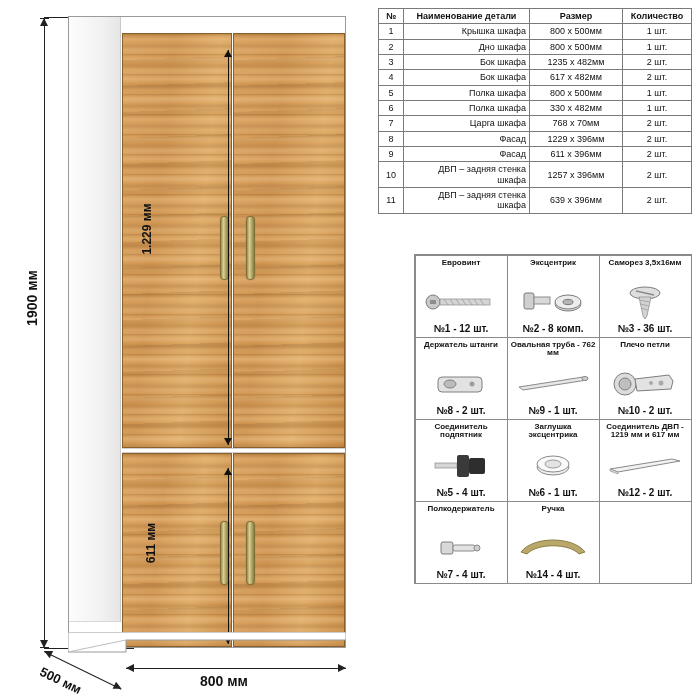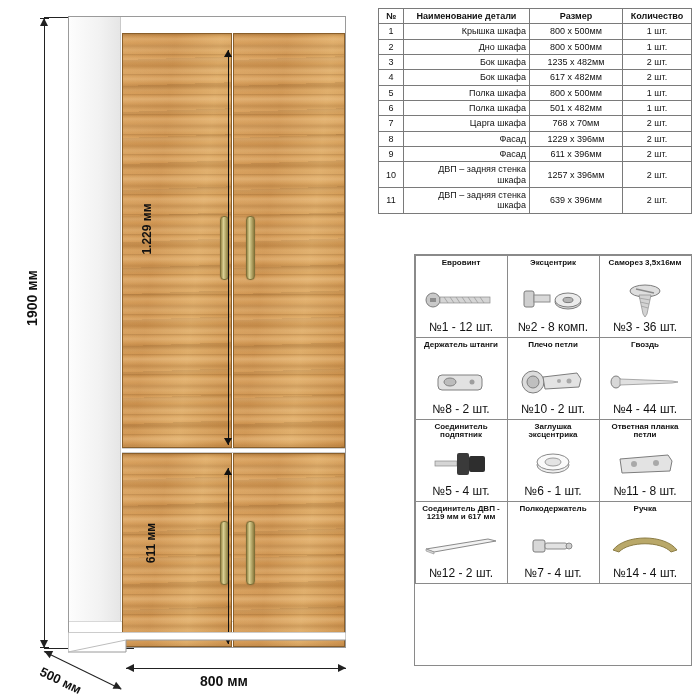--- a/index.html
+++ b/index.html
@@ -160,21 +160,21 @@
     display:grid;grid-template-columns:repeat(3,1fr);
   }
   .hw-cell{
     border:1px solid #8a8a8a;box-sizing:border-box;margin:-0.5px;
     height:83px;position:relative;
     display:flex;flex-direction:column;align-items:center;justify-content:flex-start;
     padding:3px 2px 2px;
   }
   .hw-title{font-size:8px;text-align:center;font-weight:bold;line-height:1.1;height:22px;}
   .hw-art{flex:1;display:flex;align-items:center;justify-content:center;width:100%;}
-  .hw-qty{font-size:12px;font-weight:normal;text-align:right;padding-bottom:1px;}
+  .hw-qty{font-size:10px;font-weight:bold;text-align:right;padding-bottom:1px;}
   .hw-cell.empty{border:none;}
   .hw svg{display:block;}
 </style>
 </head>
 <body>
 
 <div class="root">
 
   <div class="drawing">
 
@@ -258,21 +258,21 @@
         </tr>
       <tr>
           <td class="num">5</td>
           <td class="name">Полка шкафа</td>
           <td class="size">800 x 500мм</td>
           <td class="qty">1 шт.</td>
         </tr>
       <tr>
           <td class="num">6</td>
           <td class="name">Полка шкафа</td>
-          <td class="size">501 x 482мм</td>
+          <td class="size">330 x 482мм</td>
           <td class="qty">1 шт.</td>
         </tr>
       <tr>
           <td class="num">7</td>
           <td class="name">Царга шкафа</td>
           <td class="size">768 x 70мм</td>
           <td class="qty">2 шт.</td>
         </tr>
       <tr>
           <td class="num">8</td>
@@ -360,45 +360,45 @@
       <div class="hw-art">
         <svg width="62" height="30" viewBox="0 0 62 30">
           <rect x="8" y="8" width="44" height="15" rx="4" fill="#e2e2e2" stroke="#808080"></rect>
           <ellipse cx="20" cy="15" rx="6" ry="4" fill="#bcbcbc" stroke="#808080"></ellipse>
           <circle cx="42" cy="15" r="2.5" fill="#9e9e9e"></circle>
         </svg>
       </div>
       <div class="hw-qty">№8 - 2 шт.</div>
     </div>
 
+    <div class="hw-cell">
+      <div class="hw-title">Овальная труба - 762 мм</div>
+      <div class="hw-art">
+        <svg width="80" height="26" viewBox="0 0 80 26">
+          <path d="M6 16 L70 6 L74 9 L10 19 Z" fill="#e6e6e6" stroke="#8a8a8a"></path>
+          <ellipse cx="72" cy="7.5" rx="3" ry="2" fill="#cfcfcf" stroke="#8a8a8a"></ellipse>
+        </svg>
+      </div>
+      <div class="hw-qty">№9 - 1 шт.</div>
+    </div>
 
     <div class="hw-cell">
       <div class="hw-title">Плечо петли</div>
       <div class="hw-art">
         <svg width="72" height="34" viewBox="0 0 72 34">
           <circle cx="16" cy="17" r="11" fill="#dcdcdc" stroke="#7d7d7d"></circle>
           <circle cx="16" cy="17" r="6" fill="#bfbfbf" stroke="#7d7d7d"></circle>
           <path d="M26 12 L60 8 L64 14 L62 22 L28 24 Z" fill="#e3e3e3" stroke="#7d7d7d"></path>
           <circle cx="52" cy="16" r="2.5" fill="#a9a9a9"></circle>
           <circle cx="42" cy="16" r="2" fill="#a9a9a9"></circle>
         </svg>
       </div>
       <div class="hw-qty">№10 - 2 шт.</div>
     </div>
 
-    <div class="hw-cell">
-      <div class="hw-title">Гвоздь</div>
-      <div class="hw-art">
-        <svg width="78" height="20" viewBox="0 0 78 20">
-          <ellipse cx="10" cy="10" rx="5" ry="6" fill="#d8d8d8" stroke="#7d7d7d"></ellipse>
-          <path d="M14 7 L66 9 L72 10 L66 11 L14 13 Z" fill="#e0e0e0" stroke="#8a8a8a" stroke-width="0.7"></path>
-        </svg>
-      </div>
-      <div class="hw-qty">№4 - 44 шт.</div>
-    </div>
 
     <div class="hw-cell">
       <div class="hw-title">Соединитель подпятник</div>
       <div class="hw-art">
         <svg width="64" height="30" viewBox="0 0 64 30">
           <rect x="6" y="12" width="22" height="5" fill="#d5d5d5" stroke="#8a8a8a" stroke-width="0.7"></rect>
           <rect x="28" y="4" width="12" height="22" rx="2" fill="#3a3a3a"></rect>
           <rect x="40" y="7" width="16" height="16" rx="2" fill="#2e2e2e"></rect>
         </svg>
       </div>
@@ -410,31 +410,20 @@
       <div class="hw-art">
         <svg width="56" height="26" viewBox="0 0 56 26">
           <ellipse cx="28" cy="14" rx="16" ry="8" fill="#efefef" stroke="#8a8a8a"></ellipse>
           <ellipse cx="28" cy="11" rx="16" ry="8" fill="#fafafa" stroke="#8a8a8a"></ellipse>
           <ellipse cx="28" cy="11" rx="8" ry="4" fill="#e3e3e3" stroke="#9a9a9a"></ellipse>
         </svg>
       </div>
       <div class="hw-qty">№6 - 1 шт.</div>
     </div>
 
-    <div class="hw-cell">
-      <div class="hw-title">Ответная планка петли</div>
-      <div class="hw-art">
-        <svg width="66" height="30" viewBox="0 0 66 30">
-          <path d="M8 10 L56 6 L60 12 L58 22 L10 24 Z" fill="#e3e3e3" stroke="#7d7d7d"></path>
-          <circle cx="22" cy="15" r="3" fill="#a9a9a9"></circle>
-          <circle cx="44" cy="14" r="3" fill="#a9a9a9"></circle>
-        </svg>
-      </div>
-      <div class="hw-qty">№11 - 8 шт.</div>
-    </div>
 
     <div class="hw-cell">
       <div class="hw-title">Соединитель ДВП - 1219 мм и 617 мм</div>
       <div class="hw-art">
         <svg width="78" height="22" viewBox="0 0 78 22">
           <path d="M4 14 L66 4 L74 6 L12 17 Z" fill="#f2f2f2" stroke="#8a8a8a"></path>
           <path d="M4 14 L12 17 L12 19 L4 16 Z" fill="#d8d8d8" stroke="#8a8a8a" stroke-width="0.6"></path>
         </svg>
       </div>
       <div class="hw-qty">№12 - 2 шт.</div>

